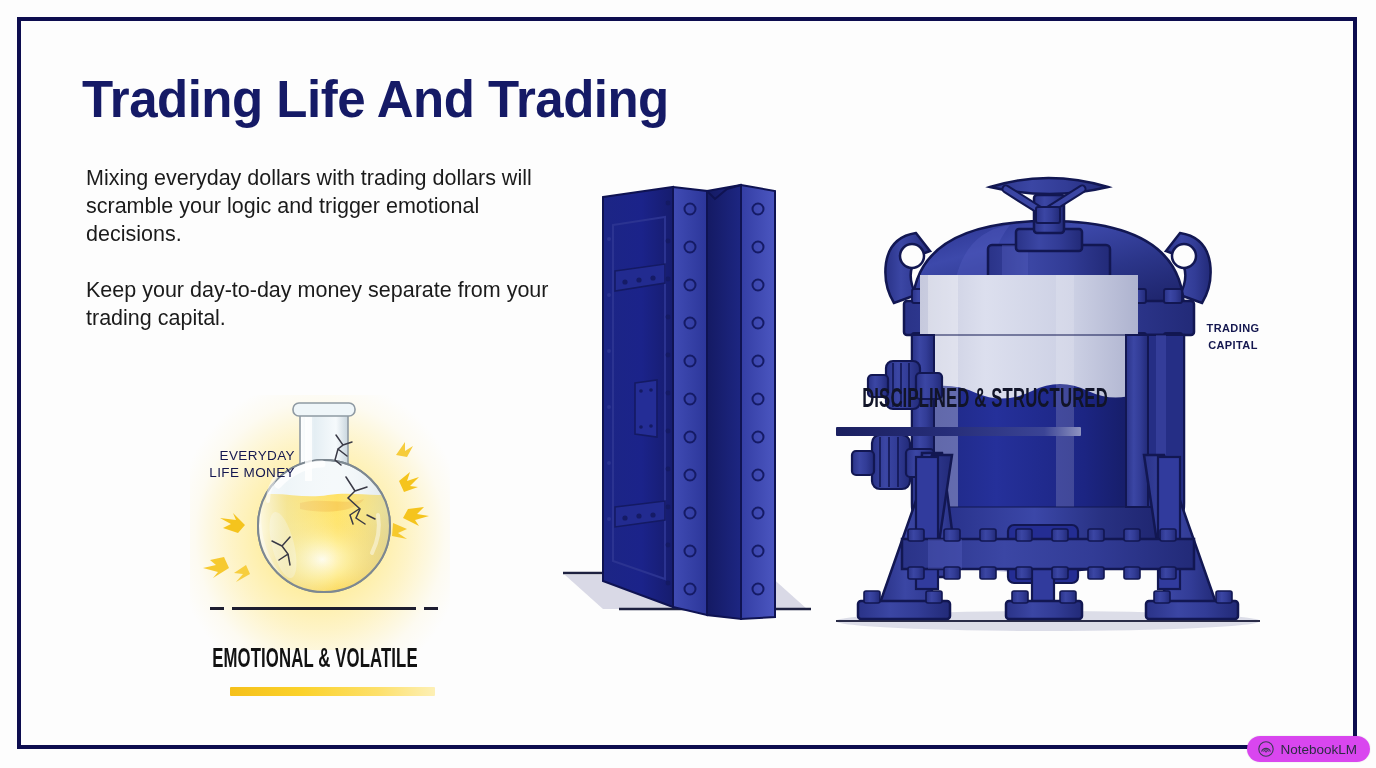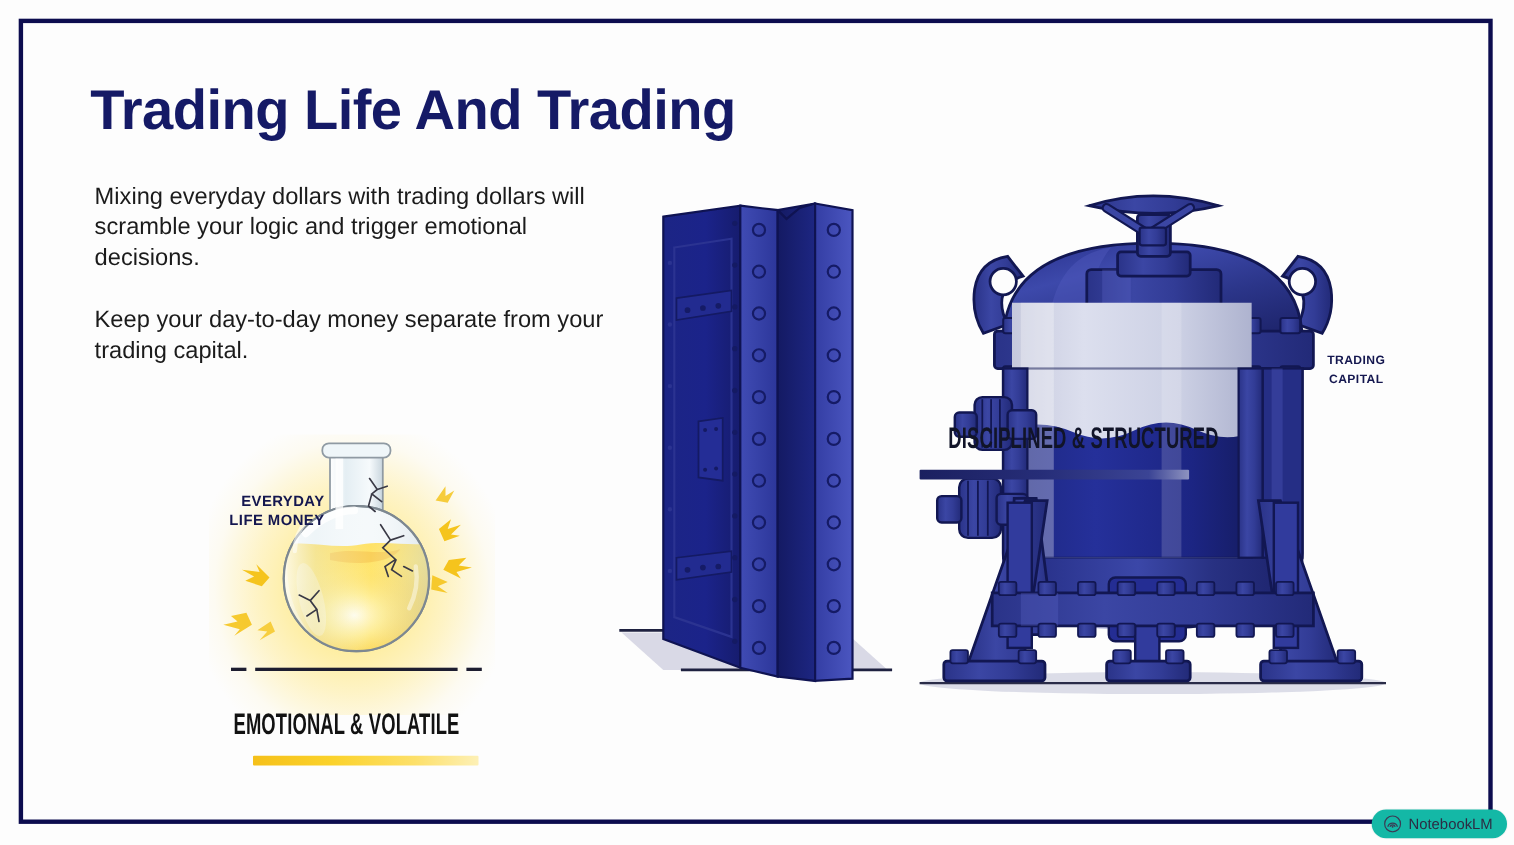--- a/index.html
+++ b/index.html
@@ -55,21 +55,21 @@
         rgba(255,238,150,.95) 0%,
         rgba(255,231,120,.72) 26%,
         rgba(255,228,110,.38) 48%,
         rgba(255,235,160,.12) 68%,
         rgba(255,255,255,0) 80%);
   }
   .flask-label{
     position:absolute;
     left:-5px;top:62px;width:150px;
     text-align:right;
-    font-size:13.5px;font-weight:bold;
+    font-size:13.5px;font-weight:normal;
     letter-spacing:.4px;line-height:17px;
     color:#14174f;
   }
   .ground-dash{
     position:absolute;left:60px;top:222px;width:228px;height:3px;
   }
   .ground-dash .seg{position:absolute;height:3px;background:#1d1d30;top:0;}
 
   .caption{
     position:absolute;
@@ -109,21 +109,21 @@
     color:#14174f;
   }
 
   
   .watermark{
     position:absolute;
     right:6px;bottom:6px;
     height:26px;
     display:flex;align-items:center;gap:6px;
     padding:0 13px 0 11px;
-    background:#14b8a6;
+    background:#d946ef;
     border-radius:13px;
     font-size:13.5px;
     color:#2c2c44;
     box-shadow:0 0 0 1px rgba(0,0,0,.03);
   }
   .watermark svg{display:block;}
 </style>
 </head>
 <body>
 

